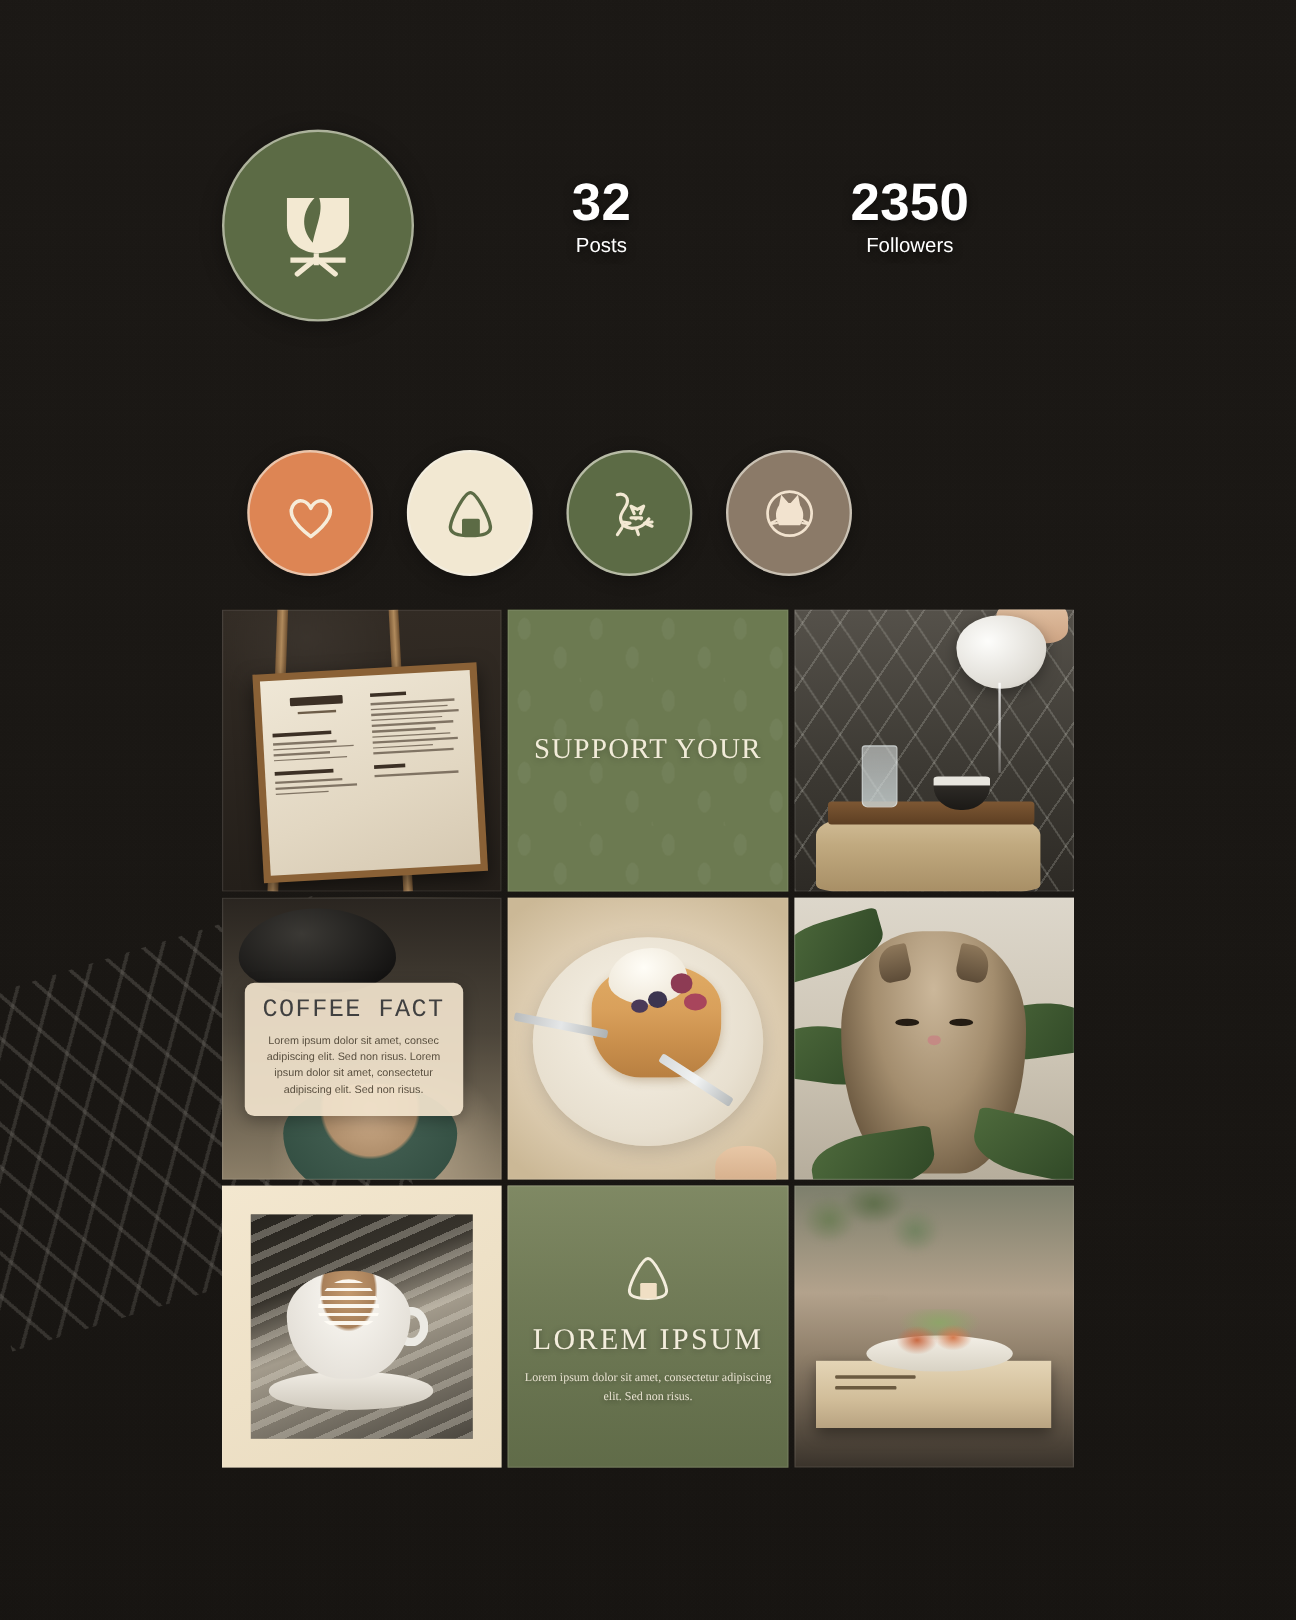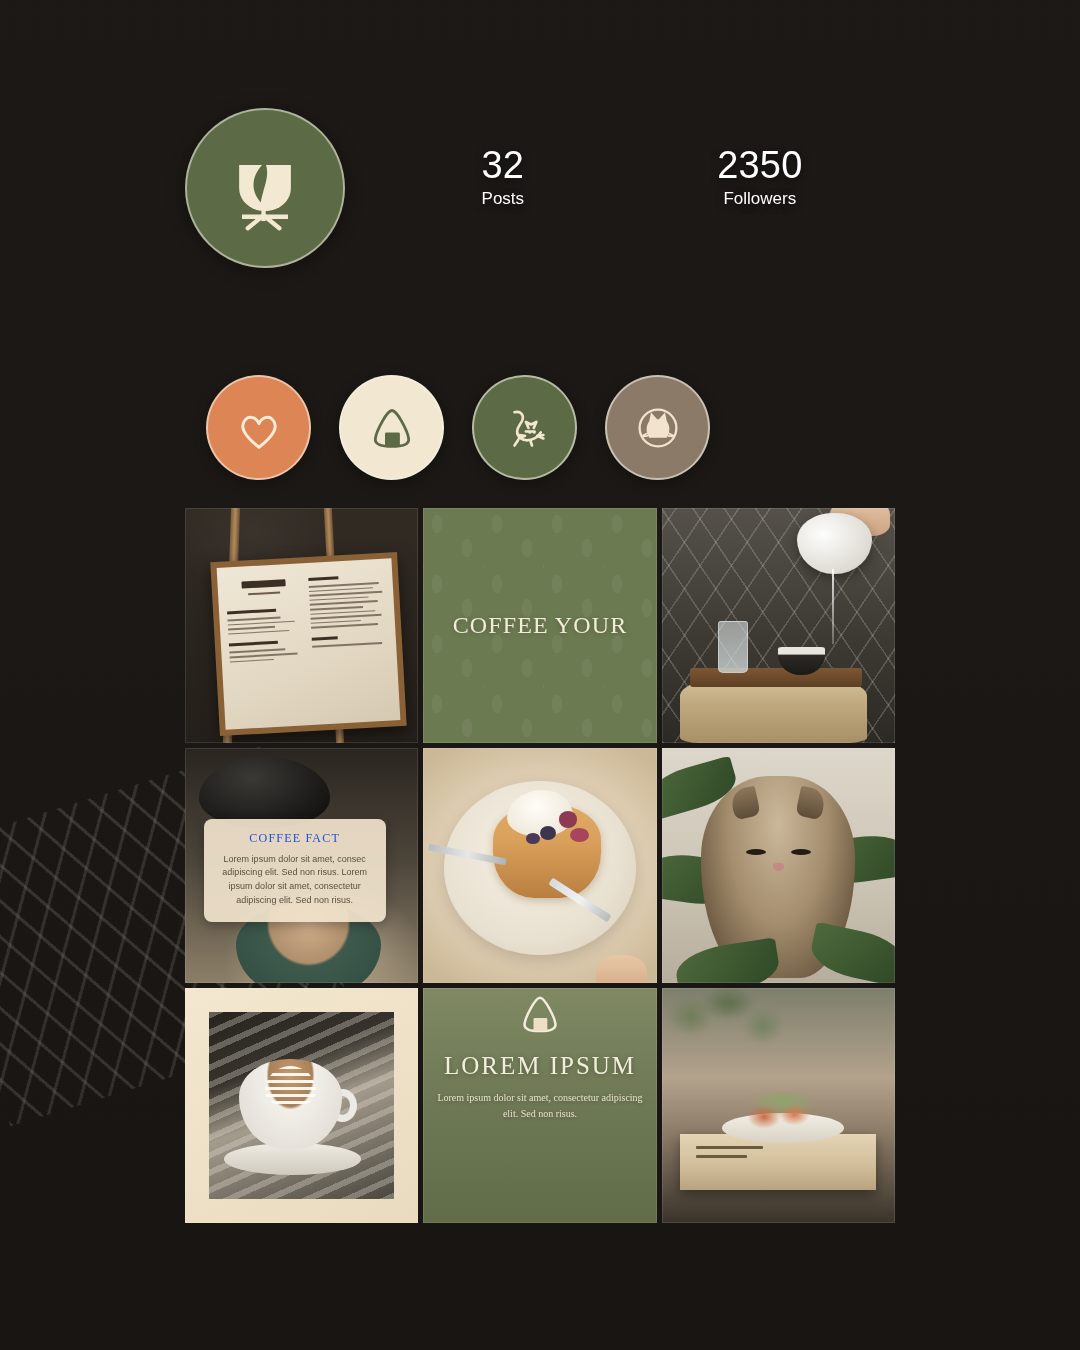--- a/index.html
+++ b/index.html
@@ -87,21 +87,21 @@
 
   .stats {
     flex: 1;
     display: flex;
     justify-content: space-around;
     align-items: flex-start;
     padding: 36px 6px 0 40px;
   }
   .stat { text-align: center; color: #fff; line-height: 1.12; }
   .stat .num {
-    font-size: 38px; font-weight: 400;
+    font-size: 44px; font-weight: 700;
     letter-spacing: .2px;
     text-shadow: 0 2px 8px rgba(0,0,0,.55);
   }
   .stat .lbl {
     font-size: 17px; font-weight: 400;
     margin-top: 2px;
     text-shadow: 0 2px 8px rgba(0,0,0,.55);
   }
 
   .username {
@@ -273,23 +273,23 @@
     border-radius: 50% 50% 42% 42% / 44% 44% 56% 56%;
   }
   .fact-card {
     position: absolute; left: 8%; top: 30%;
     width: 78%; padding: 12px 12px 14px;
     background: rgba(240,226,203,.93);
     border-radius: 8px;
     box-shadow: 0 4px 12px rgba(0,0,0,.28);
   }
   .fact-title {
-    font-family: Liberation Serif, serif;
-    font-size: 12px; letter-spacing: 1.2px;
-    color: #1d4ed8; text-align: center; margin-bottom: 7px;
+    font-family: Liberation Mono, monospace;
+    font-size: 21px; letter-spacing: 1.2px;
+    color: #404040; text-align: center; margin-bottom: 7px;
   }
   .fact-body {
     font-size: 9px; line-height: 1.55;
     color: #5a5040; text-align: center;
   }
 
   
   .c-pancake {
     background:
       radial-gradient(ellipse 70% 60% at 50% 50%, #f2e6d2 0%, #e2d2b8 55%, #cbb896 100%);
@@ -406,21 +406,21 @@
       repeating-linear-gradient(180deg, rgba(255,252,245,.95) 0 3px, rgba(0,0,0,0) 3px 7px);
     border-radius: 50% 50% 46% 46% / 62% 62% 38% 38%;
   }
 
   
   .c-lorem {
     background:
       linear-gradient(180deg, rgba(108,122,81,.80), rgba(94,108,70,.86)),
       linear-gradient(180deg,#cdc4ae 0%, #9e9784 45%, #6e6a58 100%);
     display: flex; flex-direction: column;
-    align-items: center; justify-content: flex-start;
+    align-items: center; justify-content: center;
   }
   .lorem-inner { position: relative; text-align: center; padding: 0 14px; }
   .lorem-icon { width: 52px; height: 52px; margin: 0 auto 12px; display: block; }
   .lorem-title {
     color: #f3eddc; font-size: 25px; letter-spacing: 2px;
     font-family: "Liberation Serif", serif; margin-bottom: 10px;
     text-shadow: 0 1px 5px rgba(0,0,0,.3);
   }
   .lorem-body {
     color: #e8e2d0; font-size: 10px; line-height: 1.6;
@@ -590,21 +590,21 @@
             <div class="m-line" style="width:92%"></div>
           </div>
         </div>
       </div>
       <div class="cell-border"></div>
     </div>
 
     <div class="cell c-quote">
       <div class="bean-pattern"></div>
       <div class="quote-text">
-        <div>COFFEE YOUR</div>
+        <div>SUPPORT YOUR</div>
       </div>
       <div class="cell-border"></div>
     </div>
 
     <div class="cell c-tea">
       <div class="fence"></div>
       <div class="stool"></div>
         <div class="tray"></div>
       <div class="carafe"></div>
         <div class="bowl"></div>

